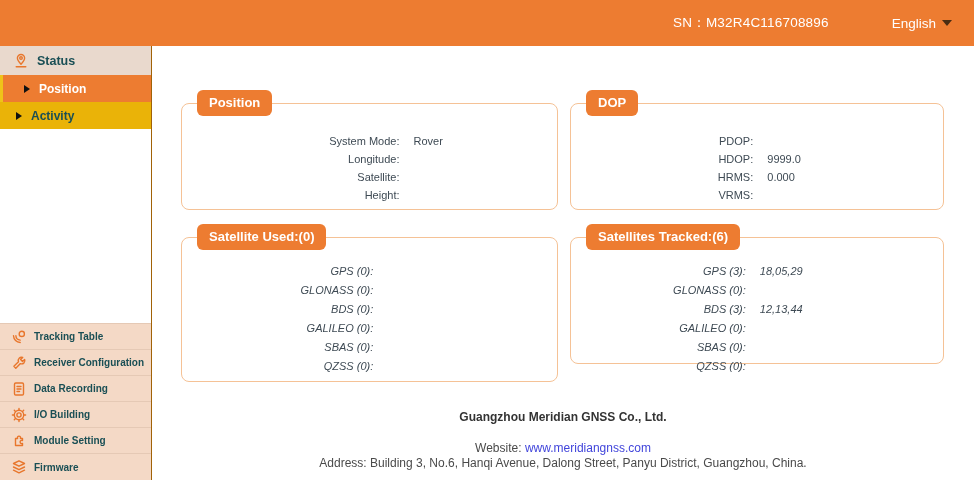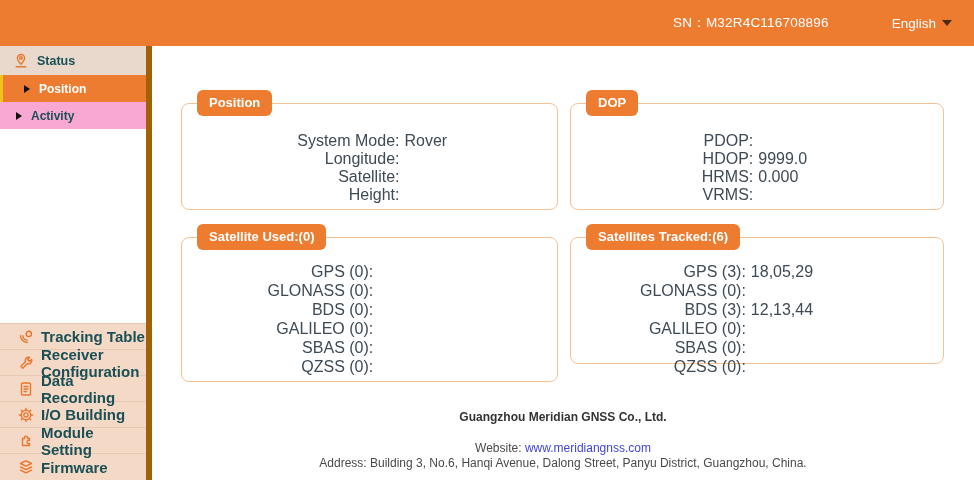--- a/index.html
+++ b/index.html
@@ -22,21 +22,21 @@
   .sn { color:#fff; font-size:13.5px; letter-spacing:.2px; }
   .lang { display:flex; align-items:center; gap:6px; color:#fff; font-size:13.5px; cursor:pointer; }
   .lang .caret {
     width:0; height:0; border-left:5px solid transparent; border-right:5px solid transparent;
     border-top:6px solid #4a2c12;
   }
 
   
   .sidebar {
     position:absolute; top:46px; left:0; width:152px; height:434px;
-    background:#f9a8d4; border-right:6px solid #a16207;
+    background:#eab308; border-right:1px solid #a16207;
     display:flex; flex-direction:column;
   }
   .side-status {
     height:29px; background:#E9D9CD;
     display:flex; align-items:center; gap:8px; padding-left:13px;
     color:#1A4F55; font-weight:bold; font-size:12.5px;
   }
   .sub-item {
     height:27px; display:flex; align-items:center; gap:9px; padding-left:16px;
     color:#1A4F55; font-weight:bold; font-size:12px; cursor:pointer;
@@ -46,49 +46,49 @@
     border-left:6px solid #111;
   }
   .sub-item.active {
     background:#ED7C31; color:#fff;
     border-left:3px solid #EFC319; padding-left:21px;
   }
   .side-spacer { flex:1; background:#fff; }
   .side-menu { }
   .menu-item {
     height:26px; background:#F4D9C6; border-top:1px solid #E5C9B5;
-    display:flex; align-items:center; gap:7px; padding-left:18px;
-    color:#1A4F55; font-weight:bold; font-size:15px; cursor:pointer;
+    display:flex; align-items:center; gap:7px; padding-left:11px;
+    color:#1A4F55; font-weight:bold; font-size:10px; cursor:pointer;
   }
   .menu-item:last-child { height:27px; }
   .icon { flex:0 0 auto; display:inline-flex; }
   .icon svg { display:block; }
 
   
   .panel {
     position:absolute; background:#fff;
     border:1px solid #F5C296; border-radius:8px;
   }
   .panel .badge {
     position:absolute; top:-14px; left:15px;
     background:#ED7C31; color:#fff; font-weight:bold; font-size:13px;
     padding:5px 12px 6px; border-radius:6px; white-space:nowrap;
   }
   .rows { width:100%; }
-  .row { display:grid; grid-template-columns:var(--lc) 1fr; column-gap:5px; font-size:16px; }
+  .row { display:grid; grid-template-columns:var(--lc) 1fr; column-gap:14px; font-size:11px; }
   .row .lbl { text-align:right; }
   .row .val { text-align:left; white-space:nowrap; }
 
   #panel-position    { left:181px; top:103px; width:377px; height:107px; --lc:58%; }
   #panel-dop         { left:570px; top:103px; width:374px; height:107px; --lc:49%; }
   #panel-sat-used    { left:181px; top:237px; width:377px; height:145px; --lc:51%; }
   #panel-sat-tracked { left:570px; top:237px; width:374px; height:127px; --lc:47%; }
   #panel-position .rows, #panel-dop .rows { padding-top:28px; }
   #panel-position .row, #panel-dop .row { line-height:18px; }
-  #panel-sat-used .rows, #panel-sat-tracked .rows { padding-top:24px; }
+  #panel-sat-used .rows, #panel-sat-tracked .rows { padding-top:24px;font-style:italic; }
   #panel-sat-used .row, #panel-sat-tracked .row { line-height:19px; }
 
   
   .footer {
     position:absolute; left:152px; top:410px; width:822px;
     text-align:center; font-size:12px; color:#4a4a4a; line-height:15px;
   }
   .footer .company { font-weight:bold; color:#333; margin-bottom:16px; }
   .footer a { color:#4145DB; cursor:pointer; }
 </style>

